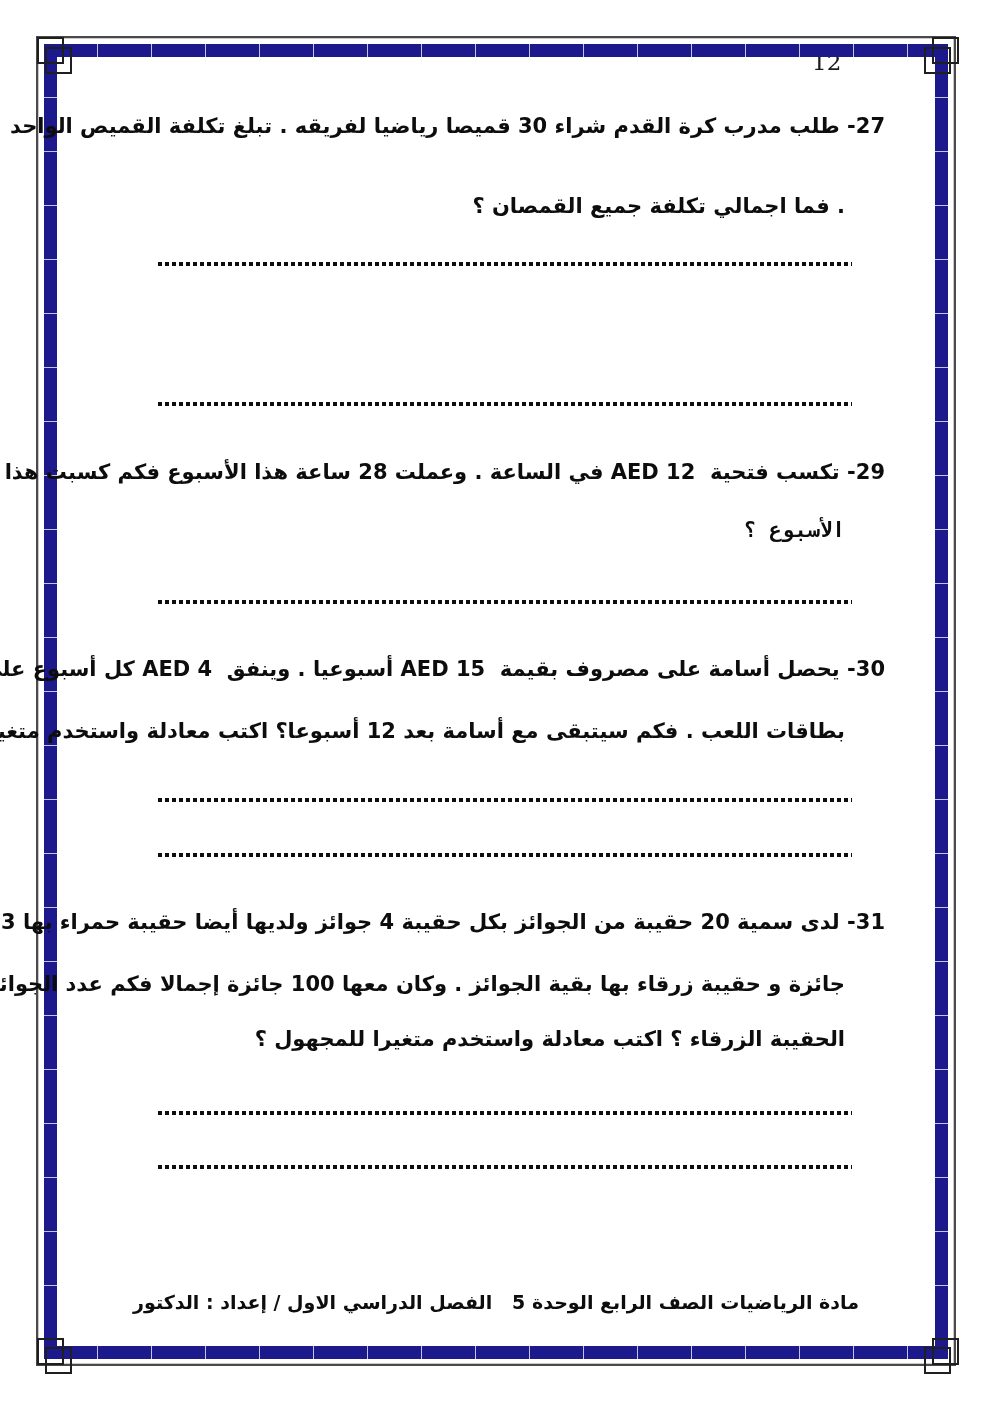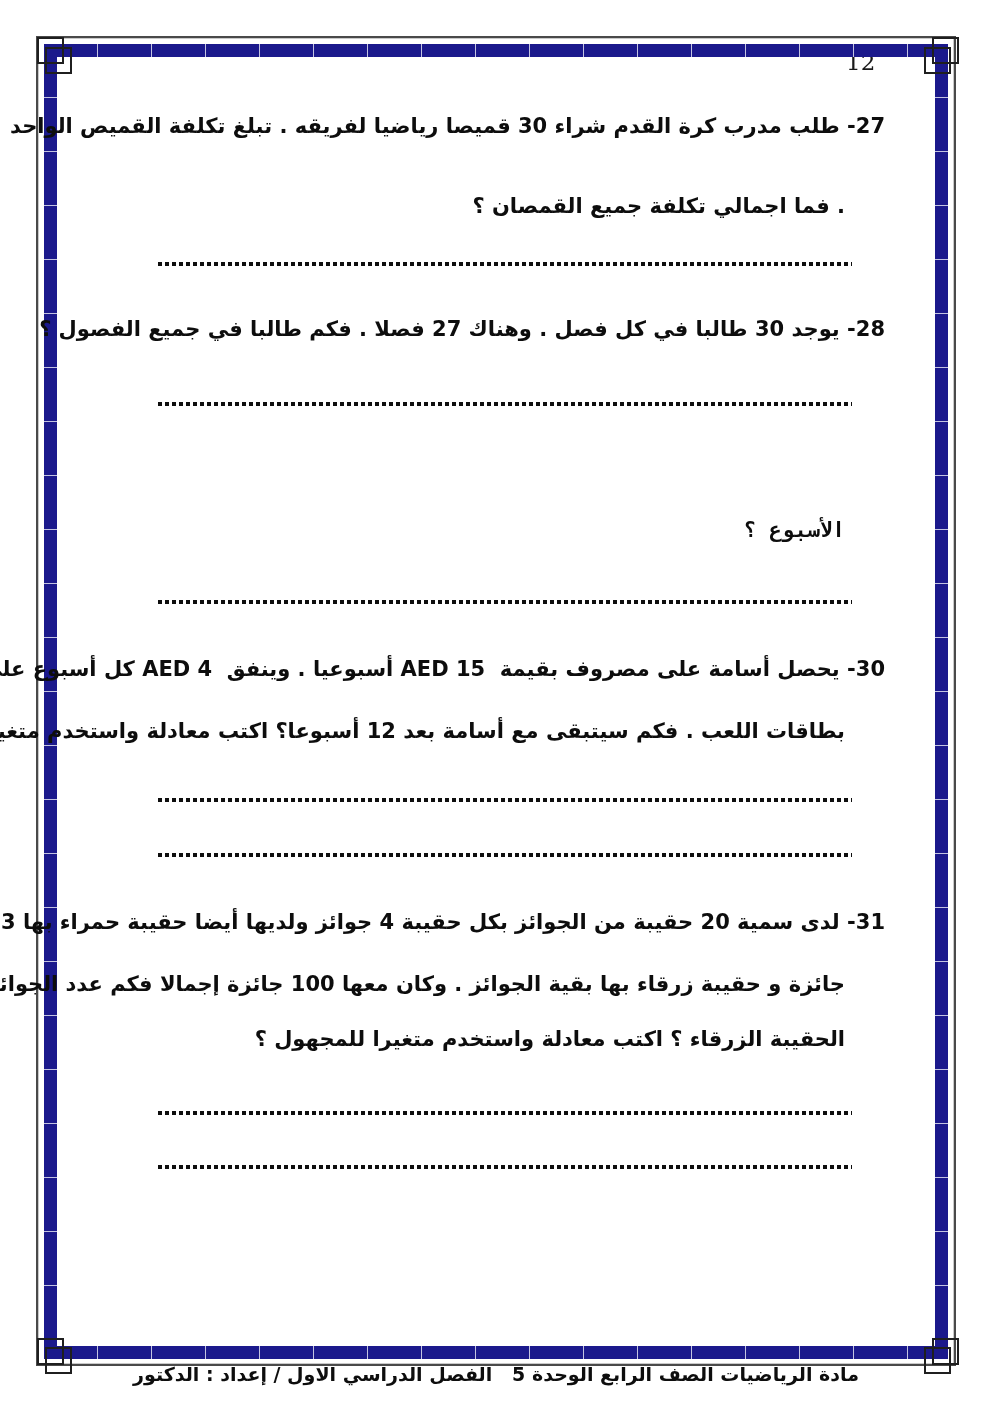--- a/index.html
+++ b/index.html
@@ -40,21 +40,21 @@
   .csq {
     position: absolute;
     width: 23px; height: 23px;
     border: 2px solid #1f1f1f;
     background: transparent;
     z-index: 4;
   }
   
   .page-number {
     position: absolute;
-    left: 846px; top: 49px;
+    left: 812px; top: 49px;
     z-index: 2;
     font-family: "DejaVu Serif", serif;
     font-size: 23px;
     color: #1a1a1a;
   }
   
   .line {
     position: absolute;
     z-index: 5;
     direction: rtl;
@@ -67,21 +67,21 @@
     position: absolute;
     z-index: 5;
     left: 158px;
     width: 694px;
     height: 4px;
     background: repeating-linear-gradient(to right, #0e0e0e 0 4px, transparent 4px 7px);
   }
   .footer {
     position: absolute;
     z-index: 5;
-    top: 1363px;
+    top: 1291px;
     left: 0; width: 100%;
     text-align: center;
     direction: rtl;
     white-space: nowrap;
     font-weight: bold;
     font-size: 19px;
     color: #0d0d0d;
   }
 </style>
 </head>
@@ -103,23 +103,23 @@
   <div class="csq" style="left:45px;  top:1347px;"></div>
   <div class="csq" style="left:932px; top:1338px;"></div>
   <div class="csq" style="left:924px; top:1347px;"></div>
 
   <div class="page-number">12</div>
 
   <div class="line" style="top:114px; right:107px;">27-  طلب مدرب كرة القدم شراء 30 قميصا رياضيا لفريقه . تبلغ تكلفة القميص الواحد &nbsp;29 AED</div>
   <div class="line" style="top:194px; right:147px;">. فما اجمالي تكلفة جميع القمصان ؟</div>
   <div class="dots" style="top:262px;"></div>
 
-  <div class="line" style="top:317px; right:107px;">28-  يوجد 30 طالبا في كل فصل . وهناك 27 فصلا . فكم طالبا في جميع الفصول ؟</div>
   <div class="dots" style="top:402px;"></div>
 
+  <div class="line" style="top:460px; right:107px;">29-  تكسب فتحية &nbsp;12 AED في الساعة . وعملت 28 ساعة هذا الأسبوع فكم  كسبت هذا</div>
   <div class="line" style="top:518px; right:147px;font-family:Liberation Mono, monospace;">الأسبوع ؟</div>
   <div class="dots" style="top:600px;"></div>
 
   <div class="line" style="top:657px; right:107px;">30-  يحصل أسامة على مصروف بقيمة &nbsp;15 AED أسبوعيا . وينفق &nbsp;4 AED كل أسبوع على</div>
   <div class="line" style="top:719px; right:147px;">بطاقات اللعب . فكم سيتبقى مع أسامة بعد 12 أسبوعا؟ اكتب معادلة واستخدم متغيرا للمجهول</div>
   <div class="dots" style="top:798px;"></div>
   <div class="dots" style="top:853px;"></div>
 
   <div class="line" style="top:910px; right:107px;">31-  لدى سمية 20 حقيبة من الجوائز بكل حقيبة 4 جوائز ولديها أيضا حقيبة حمراء بها 13</div>
   <div class="line" style="top:972px; right:147px;">جائزة و حقيبة زرقاء بها بقية الجوائز . وكان معها 100 جائزة إجمالا فكم عدد الجوائز في</div>

